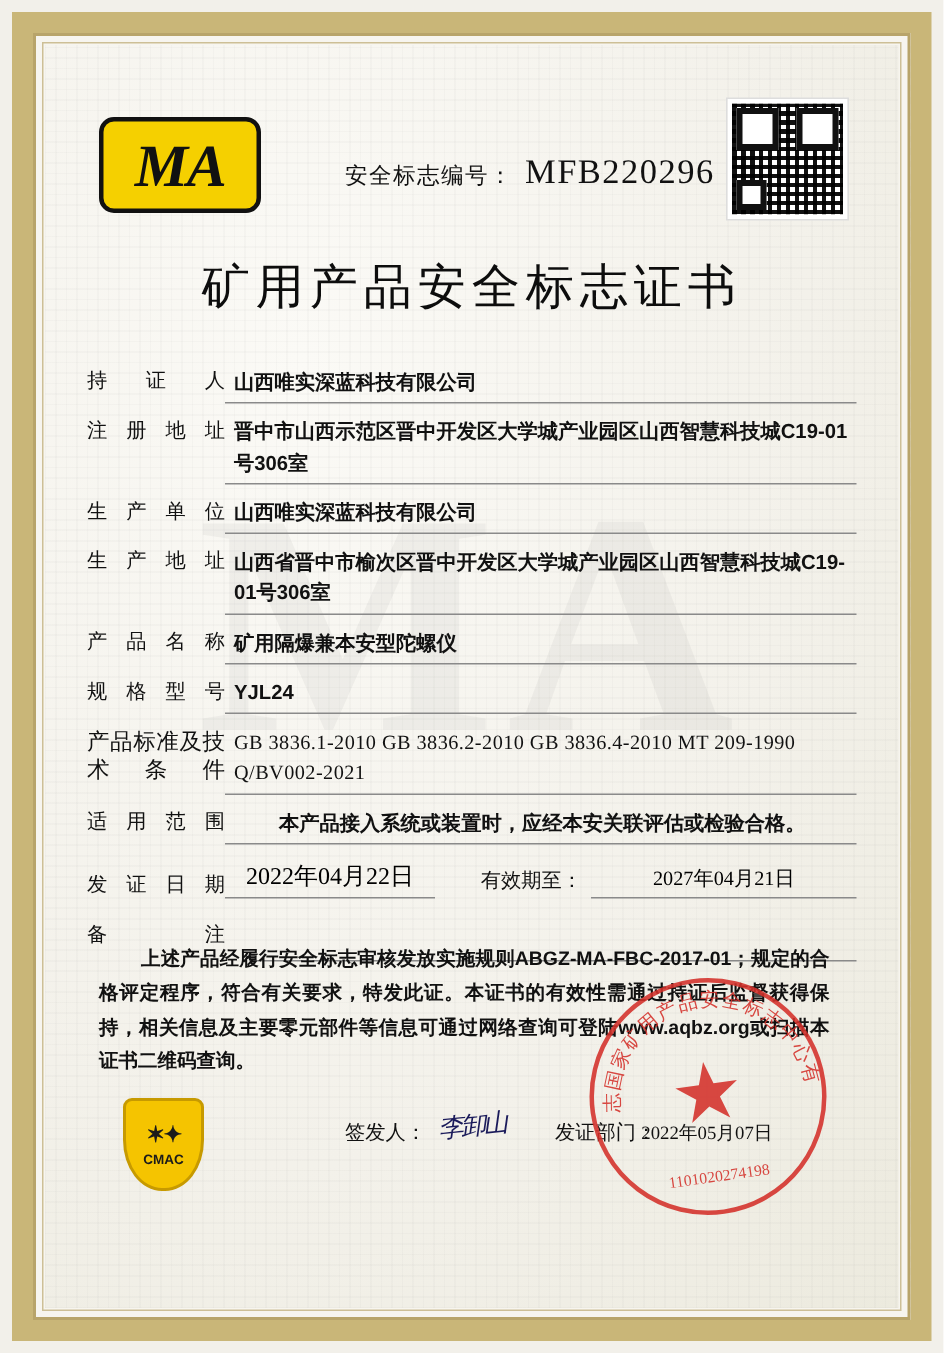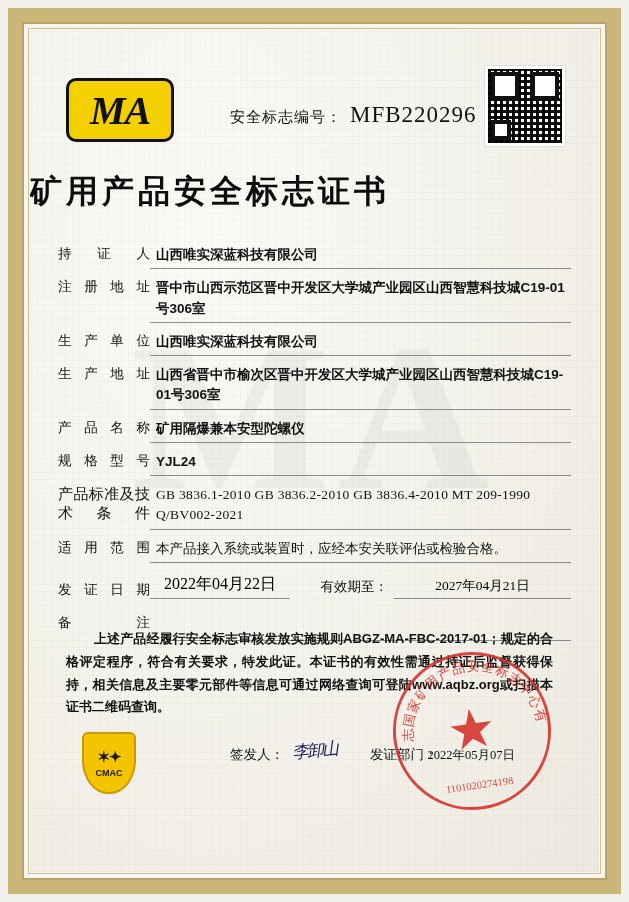--- a/index.html
+++ b/index.html
@@ -101,22 +101,23 @@
     width: 20px; height: 20px; border: 4px solid #111; background:#fff;
   }
   .qr::before { left: 3px; top: 3px; }
   .qr::after { right: 3px; top: 3px; }
   .qr i {
     position: absolute; left: 3px; bottom: 3px;
     width: 20px; height: 20px; border: 4px solid #111; background: #fff;
   }
   .title {
     position: absolute; left: 0; right: 0; top: 140px;
-    font-family: "Liberation Serif", serif;
-    font-size: 32px; font-weight: bold;
+    text-align: center;
+    font-family: "Liberation Serif", serif;
+    font-size: 32px; font-weight: normal;
     letter-spacing: 4px;
     color: #0d0d0d;
   }
   
   .fields {
     position: absolute; left: 28px; right: 28px; top: 212px;
   }
   .row {
     display: flex;
     align-items: flex-start;
@@ -136,21 +137,21 @@
   .value {
     flex: 1;
     font-size: 13.5px;
     font-weight: bold;
     color: #111;
     border-bottom: 1px solid #8a8a8a;
     padding: 3px 4px 3px 6px;
     line-height: 1.5;
     min-height: 24px;
   }
-  .value.normal { font-weight: normal; }
+  .value.normal { font-weight: bold; text-align: center; }
   .value.latin { font-family: "Liberation Serif", serif; font-weight: normal; letter-spacing: .3px;}
   .date-row { display: flex; align-items: flex-end; }
   .date-row .label { width: 92px; flex: 0 0 92px; }
   .date-row .v1 {
     width: 140px;
     border-bottom: 1px solid #8a8a8a;
     font-family: "Liberation Serif", serif;
     font-size: 16px; padding: 3px 6px; text-align: center;
   }
   .date-row .mid {

